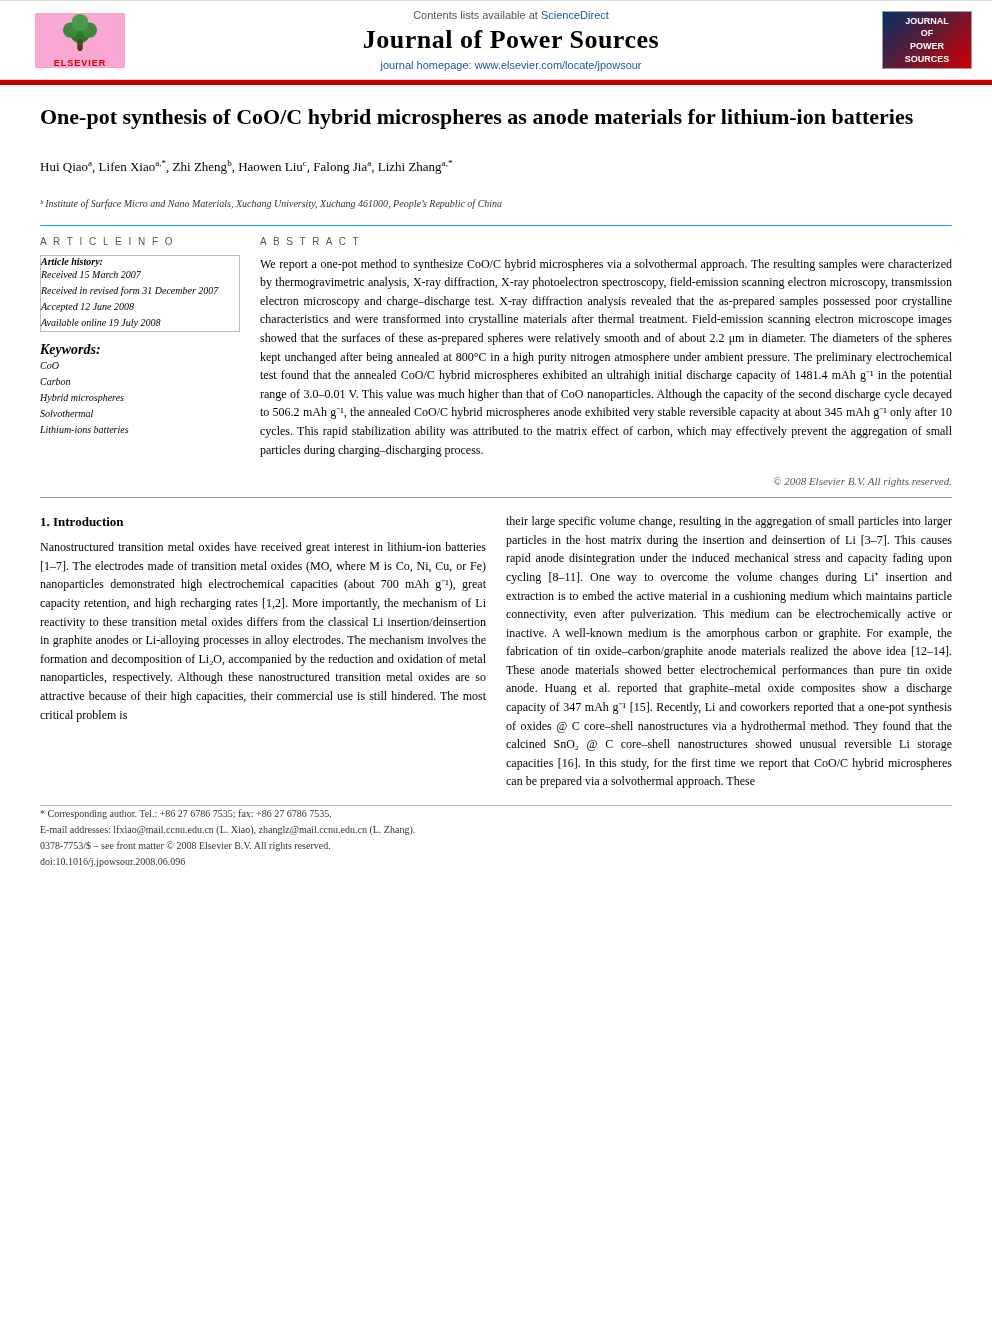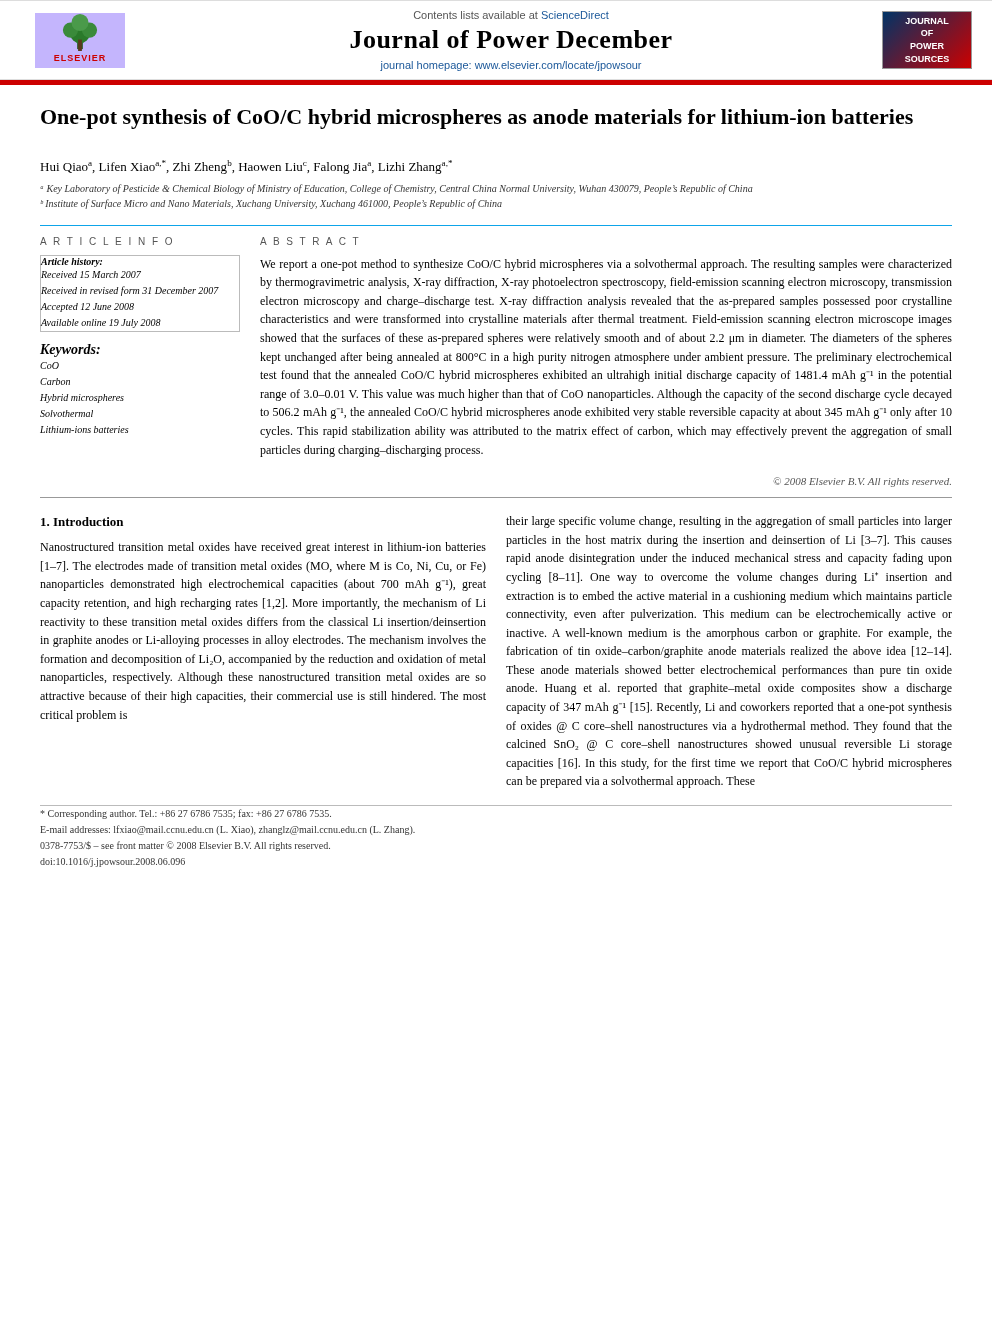--- a/index.html
+++ b/index.html
@@ -35,25 +35,25 @@
     }
     .journal-banner-left {
       width: 120px;
       display: flex;
       flex-direction: column;
       align-items: center;
     }
     .elsevier-logo {
       width: 90px;
       height: 55px;
-      background: #c4b5fd;
+      background: #f9a8d4;
       display: flex;
       flex-direction: column;
       align-items: center;
-      justify-content: flex-start;
+      justify-content: space-between;
     }
     .elsevier-tree {
       width: 50px;
       height: 38px;
     }
     .elsevier-text {
       font-size: 9px;
       font-family: Arial, sans-serif;
       color: #c00;
       font-weight: bold;
@@ -288,21 +288,21 @@
         </svg>
         <div class="elsevier-text">ELSEVIER</div>
       </div>
     </div>
 
     <div class="journal-banner-center">
       <div class="sciencedirect-line">
         <span>Contents lists available at</span>
         <a class="sciencedirect-link">ScienceDirect</a>
       </div>
-      <div class="journal-title-main">Journal of Power December</div>
+      <div class="journal-title-main">Journal of Power Sources</div>
       <div class="journal-homepage-line">
         <a class="journal-homepage-link">journal homepage: www.elsevier.com/locate/jpowsour</a>
       </div>
     </div>
 
     <div class="journal-banner-right">
       <div class="journal-logo-text">
         JOURNAL<br>OF<br>POWER<br>SOURCES
       </div>
     </div>
@@ -313,21 +313,21 @@
 
 <div class="main-content">
 
   <div class="article-title">One-pot synthesis of CoO/C hybrid microspheres as anode materials for lithium-ion batteries</div>
 
   <div class="authors-line">
     Hui Qiao<sup>a</sup>, Lifen Xiao<sup>a,*</sup>, Zhi Zheng<sup>b</sup>, Haowen Liu<sup>c</sup>, Falong Jia<sup>a</sup>, Lizhi Zhang<sup>a,*</sup>
   </div>
 
   <div class="affiliations">
-    <span>ᵃ Key Laboratory of Pesticide &amp; Chemical Biology of Ministry of Education, College of Chemistry, Central China Normal University, Wuhan 430079, People’s Republic of China</span><br>
+    <br>
     <span>ᵇ Institute of Surface Micro and Nano Materials, Xuchang University, Xuchang 461000, People’s Republic of China</span><br>
   </div>
 
   <div class="two-col">
 
     <div class="col-left">
       <div class="section-heading">A R T I C L E   I N F O</div>
 
       <div class="article-info-box">
         <div class="info-label">Article history:</div>

